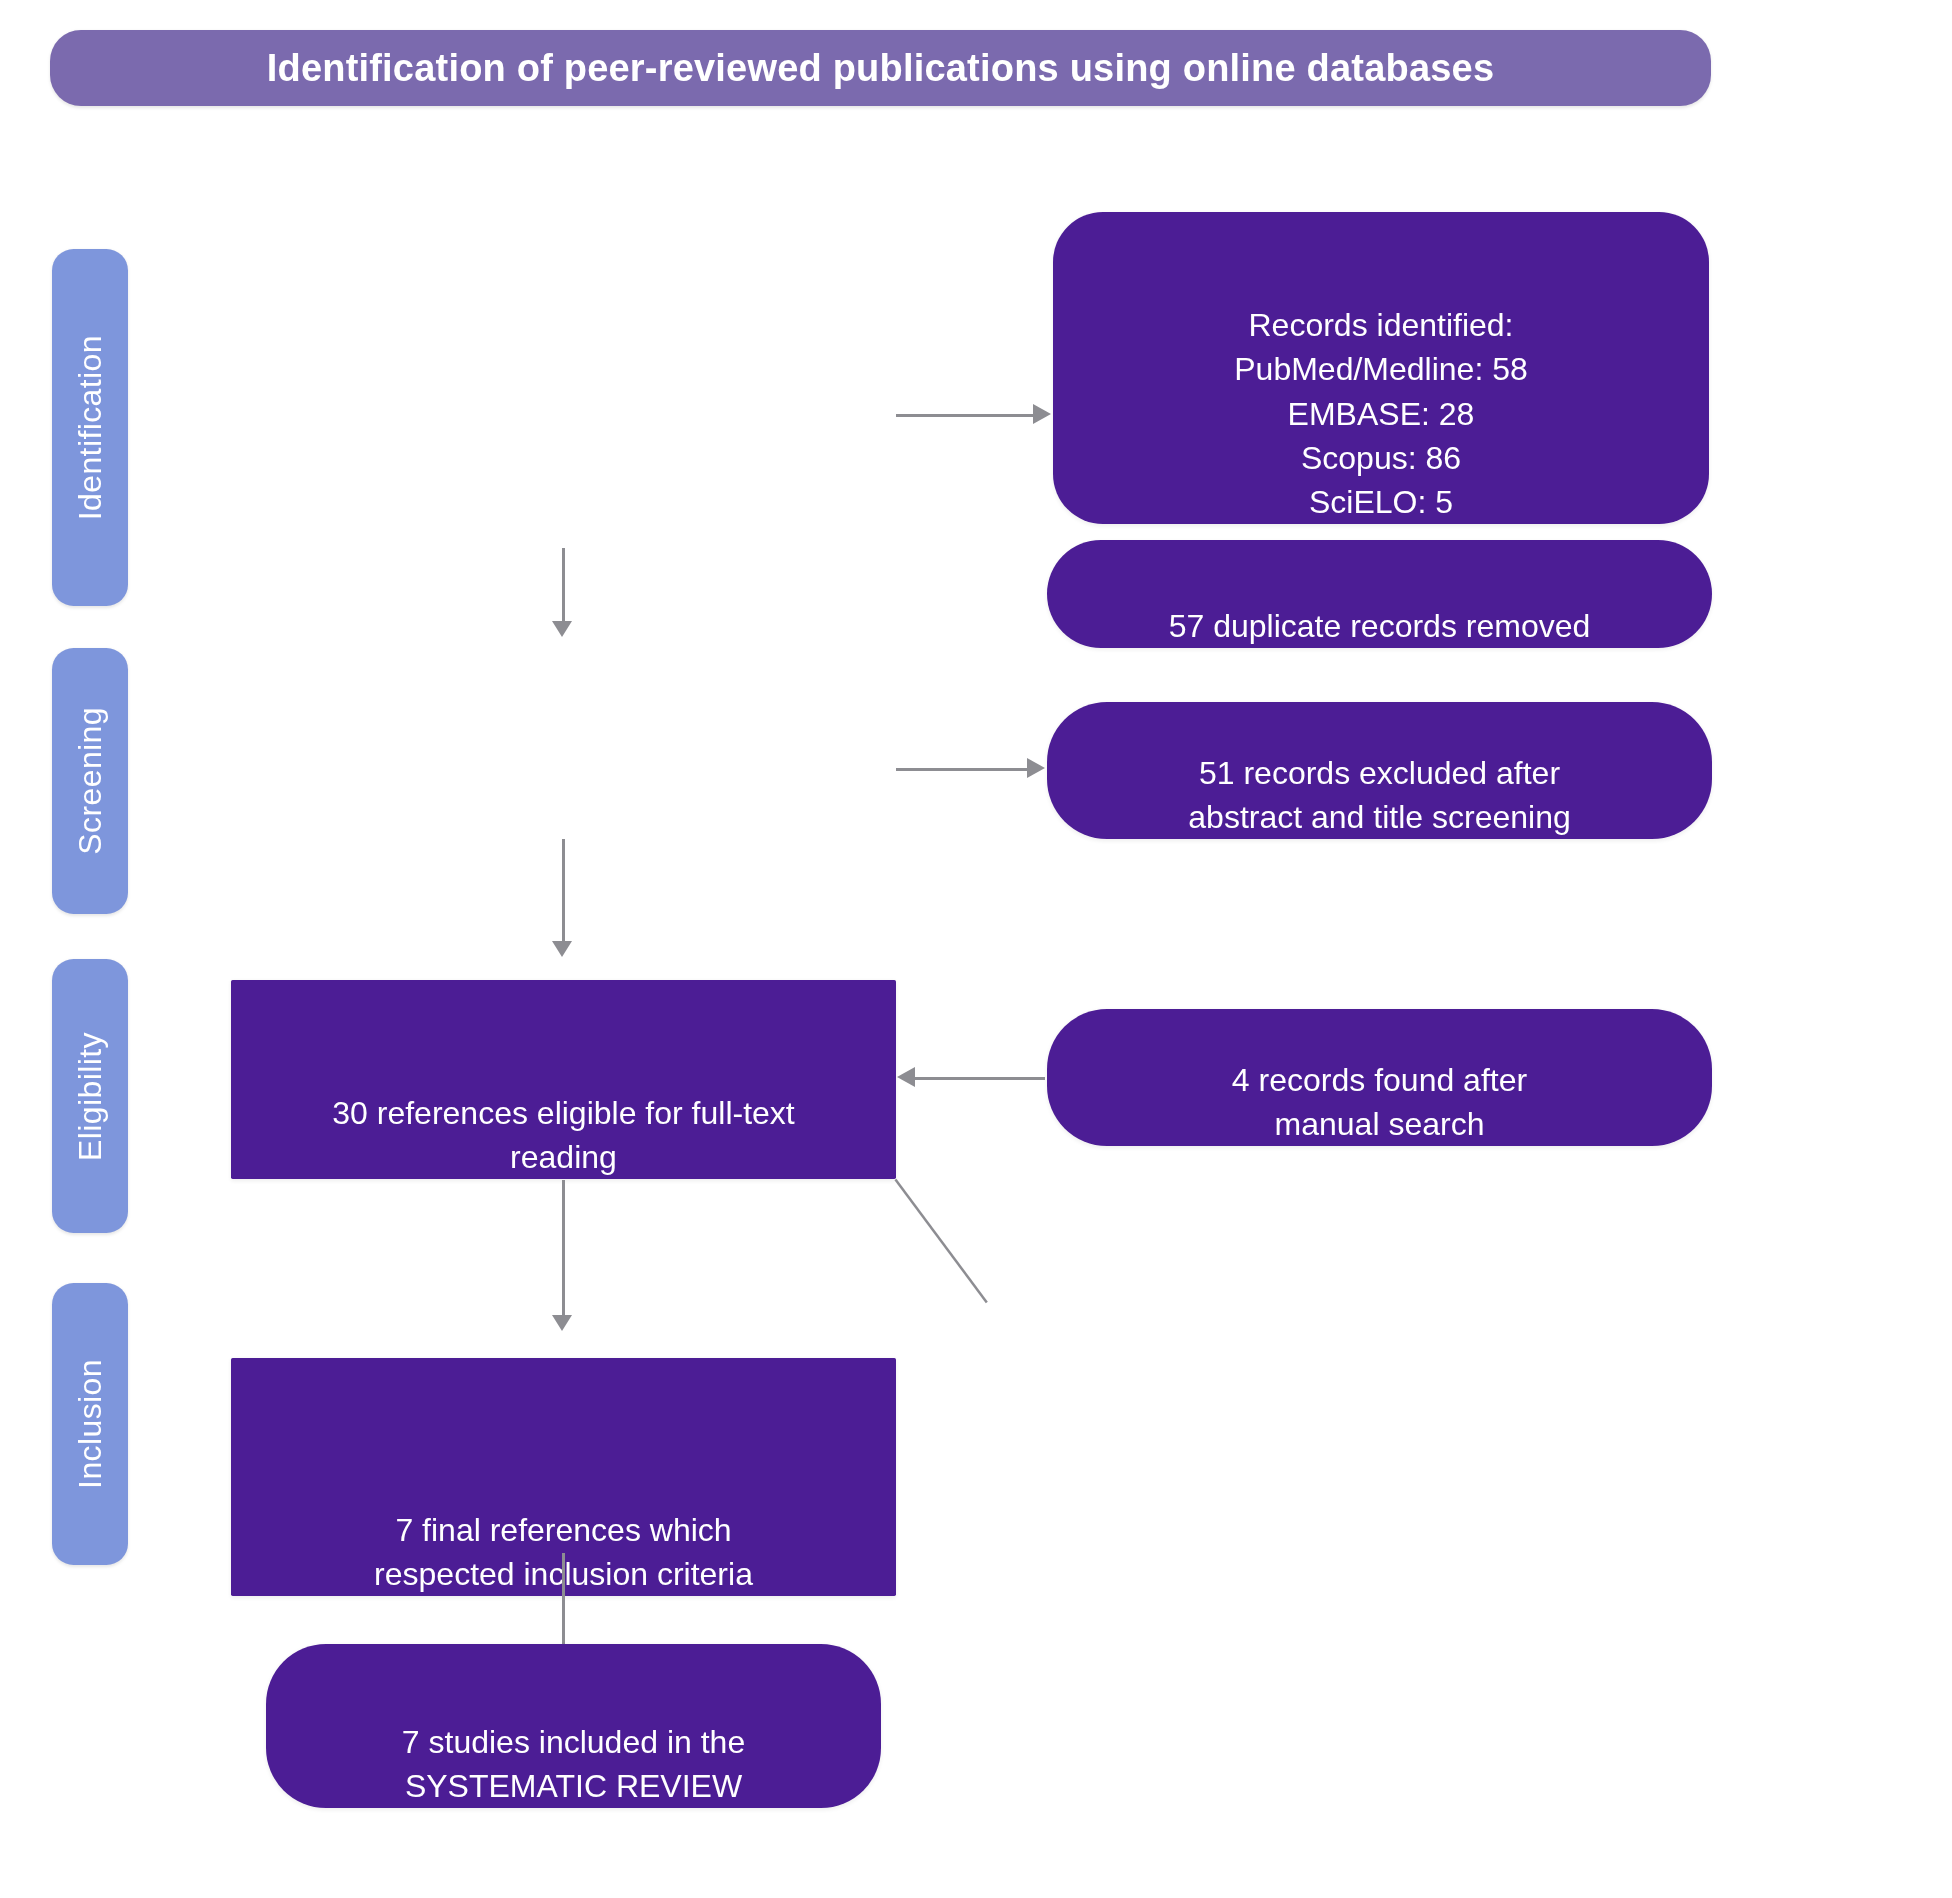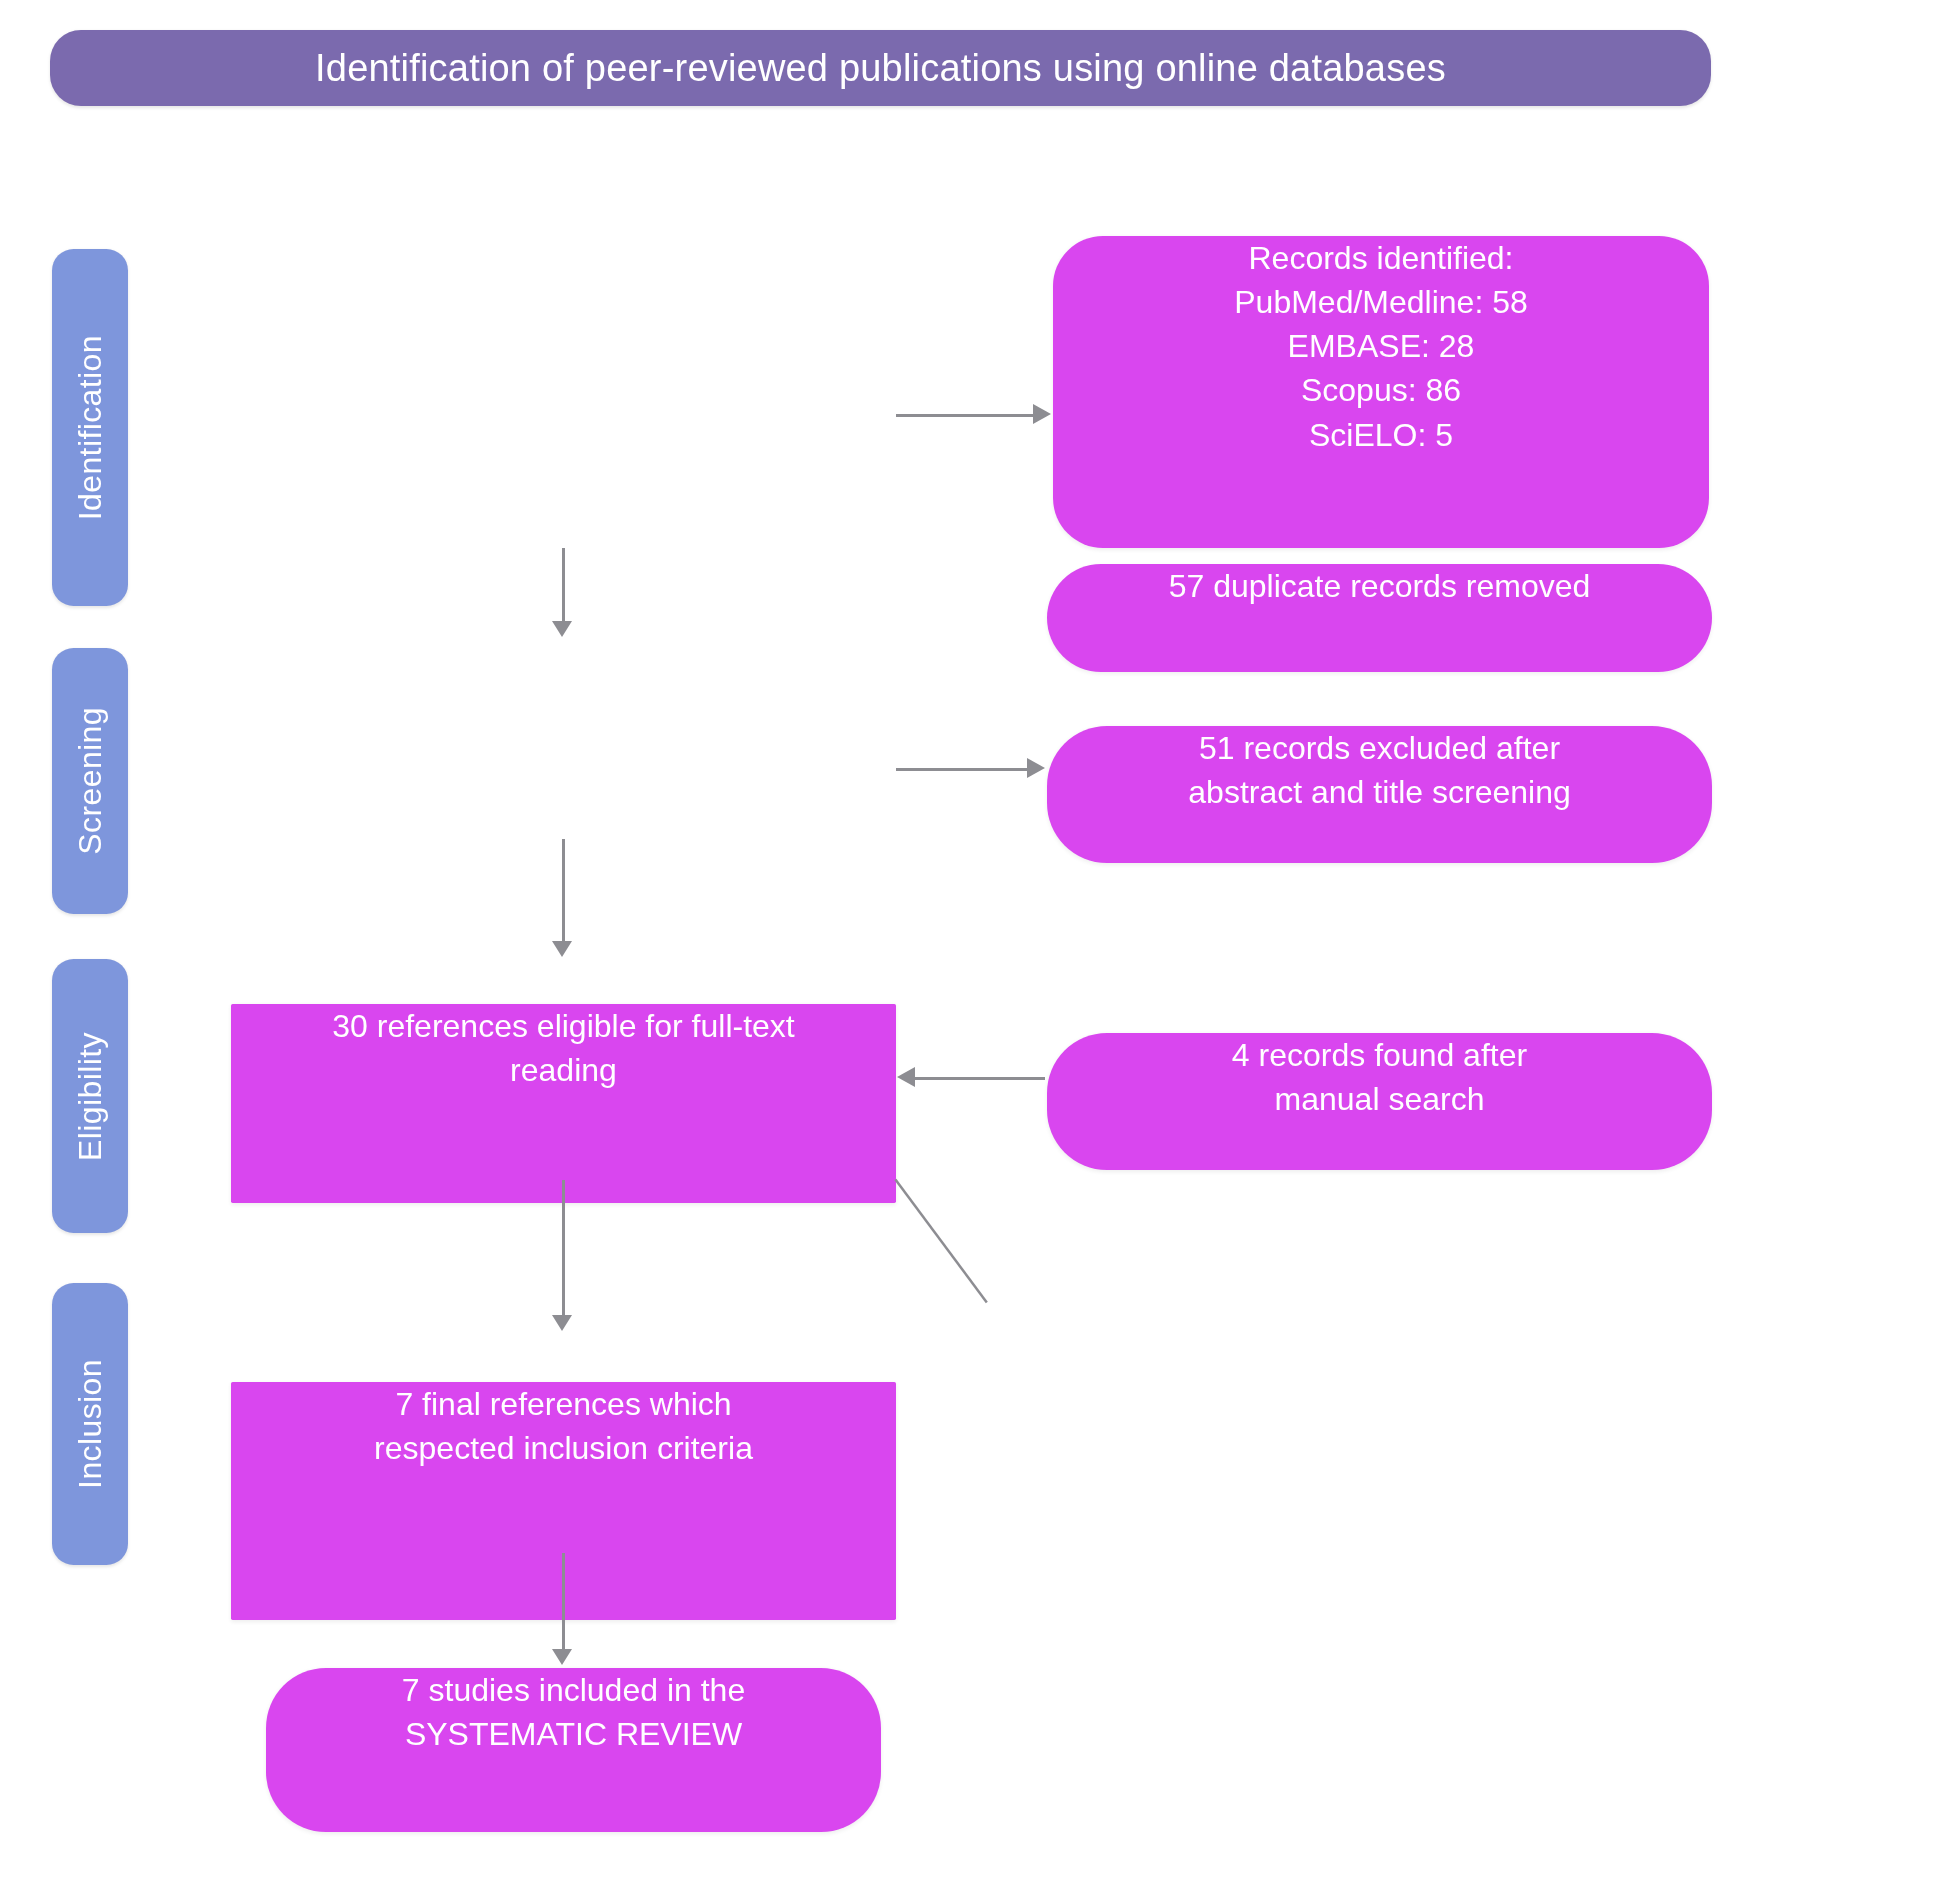--- a/index.html
+++ b/index.html
@@ -24,20 +24,21 @@
     left: 50px;
     top: 30px;
     width: 1661px;
     height: 76px;
     background: #7b6aae;
     border-radius: 31px;
     display: flex;
     align-items: center;
     justify-content: center;
     box-shadow: 0 1.7px 3.3px rgba(0,0,0,0.10);
+    font-weight: bold;
   }
   .title-text {
     color: #ffffff;
     font-size: 38px;
     letter-spacing: 0.2px;
     text-align: center;
     white-space: nowrap;
   }
 
   
@@ -56,27 +57,26 @@
     font-size: 32px;
     writing-mode: vertical-rl;
     transform: rotate(180deg);
     white-space: nowrap;
     letter-spacing: 0.4px;
   }
 
   
   .flow-box {
     position: absolute;
-    background: #d946ef;
+    background: #4c1d95;
     display: flex;
-    align-items: flex-start;
+    align-items: flex-end;
     justify-content: center;
     text-align: center;
     box-shadow: 0 1.7px 4.2px rgba(0,0,0,0.07);
-    margin-top: 24px;
   }
   .flow-box.rect { border-radius: 1.7px; }
   .flow-box.pill { border-radius: 60px; }
   .flow-box.round { border-radius: 50px; }
   .box-text {
     color: #ffffff;
     font-size: 32px;
     line-height: 1.38;
     padding: 0 21.6px;
     white-space: pre-line;

